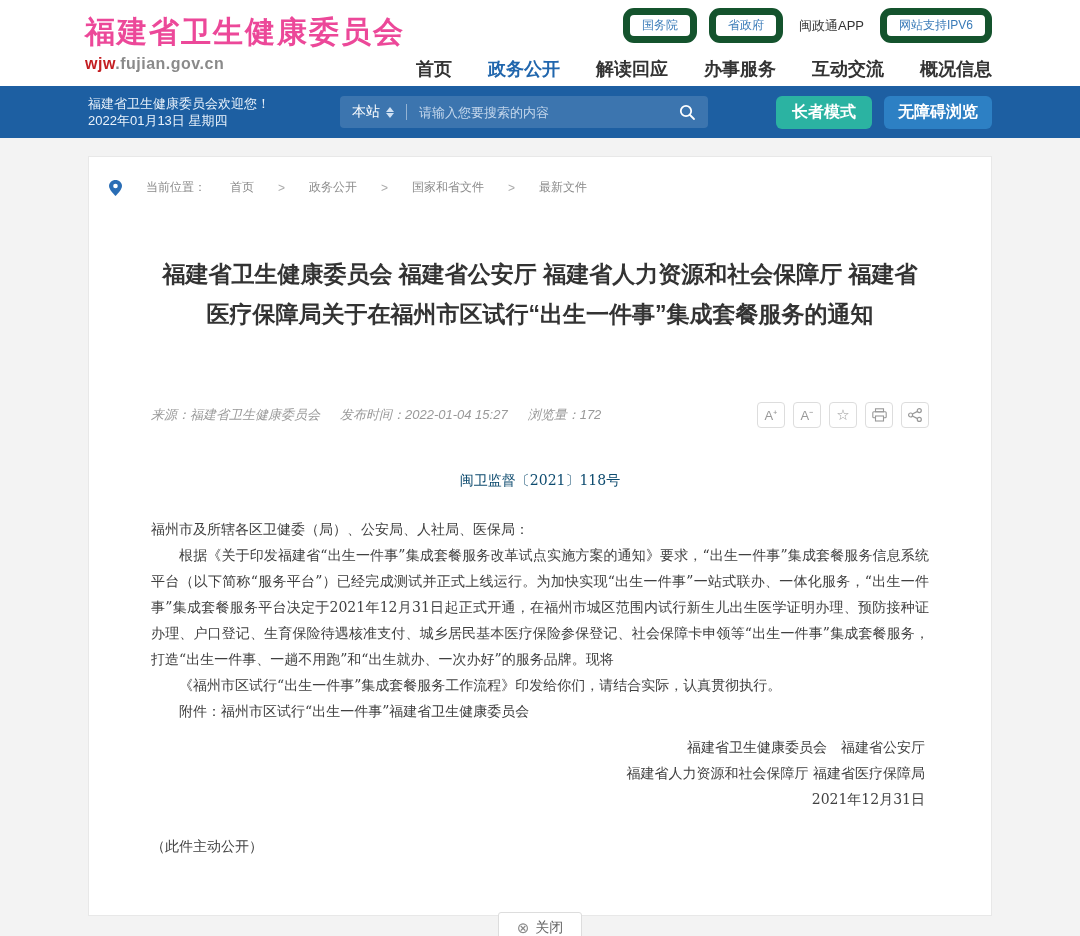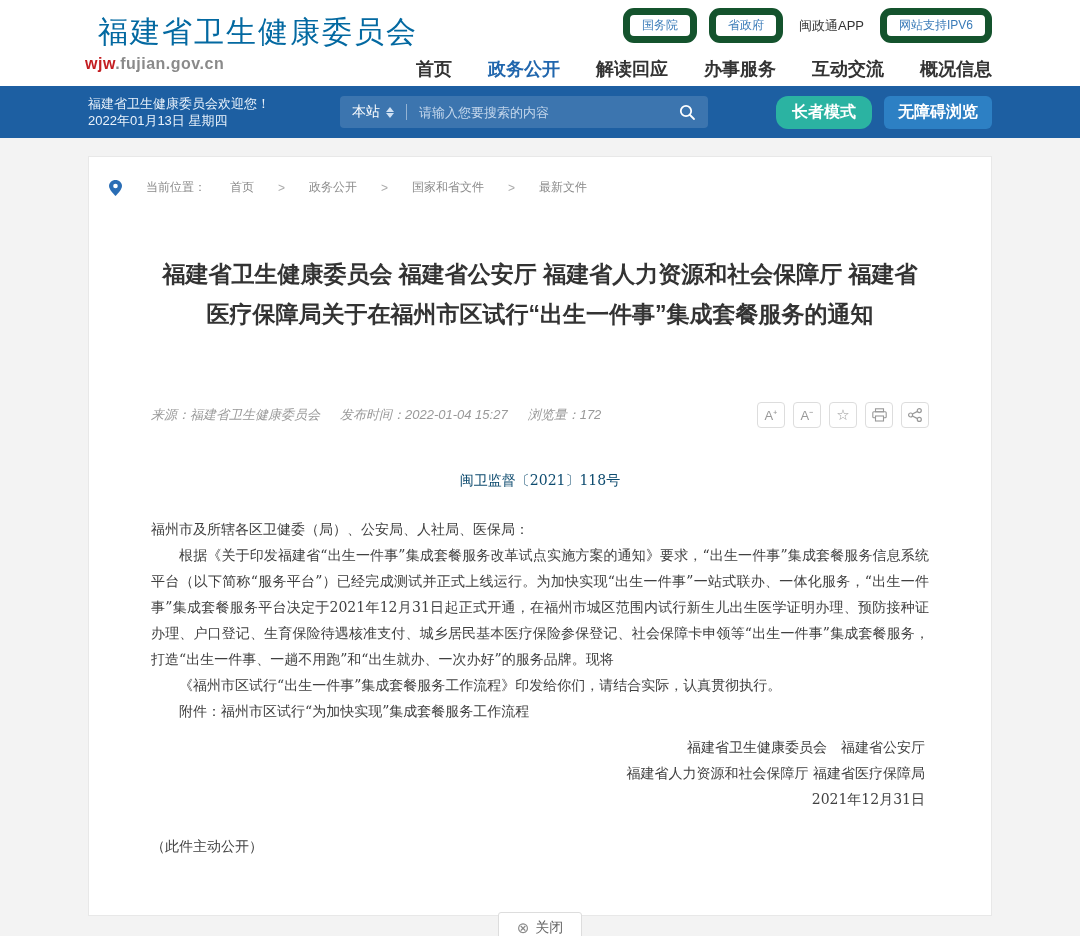--- a/index.html
+++ b/index.html
@@ -9,22 +9,22 @@
     font-family:"Liberation Sans", sans-serif; overflow:hidden;
   }
 
   
   .site-header {
     height:86px; background:#ffffff; position:relative;
     padding:0 88px;
   }
   .logo-block { position:absolute; left:85px; top:12px; }
   .logo-title {
-    color:#0369a1; font-size:30px; font-weight:normal;
-    font-family:"Liberation Serif", serif; letter-spacing:2px;margin-left:13px;
+    color:#ec4899; font-size:30px; font-weight:bold;
+    font-family:"Liberation Serif", serif; letter-spacing:2px;
   }
   .logo-url { font-size:16px; font-weight:bold; color:#8a8a8a; margin-top:2px; letter-spacing:.5px; }
   .logo-url .red { color:#c41e22; }
 
   .header-right { position:absolute; right:88px; top:8px; text-align:right; }
   .quick-links { display:flex; gap:12px; align-items:center; justify-content:flex-end; }
   .pill {
     border:7px solid #14532d; color:#3a7bb8; font-size:12px;
     border-radius:11px; padding:2px 12px; background:#fff; cursor:pointer;
   }
@@ -54,21 +54,21 @@
   .search-input {
     flex:1; background:transparent; border:none; outline:none; color:#f0abfc; font-size:13px;
     font-family:"Liberation Sans", sans-serif;
   }
   .search-input::placeholder { color:#c4d7ec; }
   .search-btn { background:none; border:none; cursor:pointer; display:flex; align-items:center; }
 
   .mode-buttons { position:absolute; right:88px; display:flex; gap:12px; }
   .btn-elder {
     background:#2bb3a2; color:#fff; font-size:16px; font-weight:bold;
-    border:none; border-radius:12px; padding:6px 16px; cursor:pointer;
+    border:none; border-radius:6px; padding:6px 16px; cursor:pointer;
   }
   .btn-access {
     background:#2d80c4; color:#fff; font-size:16px; font-weight:bold;
     border:none; border-radius:6px; padding:6px 14px; cursor:pointer;
   }
 
   
   .content-bg { background:#f3f3f3; height:798px; padding-top:18px; }
   .card {
     width:904px; height:760px; margin:0 auto; background:#fff;
@@ -228,21 +228,21 @@
         </button>
       </div>
     </div>
 
     <div class="doc-number">闽卫监督〔2021〕118号</div>
 
     <div class="article-body">
       <p>福州市及所辖各区卫健委（局）、公安局、人社局、医保局：</p>
       <p class="indent">根据《关于印发福建省“出生一件事”集成套餐服务改革试点实施方案的通知》要求，“出生一件事”集成套餐服务信息系统平台（以下简称“服务平台”）已经完成测试并正式上线运行。为加快实现“出生一件事”一站式联办、一体化服务，“出生一件事”集成套餐服务平台决定于2021年12月31日起正式开通，在福州市城区范围内试行新生儿出生医学证明办理、预防接种证办理、户口登记、生育保险待遇核准支付、城乡居民基本医疗保险参保登记、社会保障卡申领等“出生一件事”集成套餐服务，打造“出生一件事、一趟不用跑”和“出生就办、一次办好”的服务品牌。现将</p>
       <p class="indent">《福州市区试行“出生一件事”集成套餐服务工作流程》印发给你们，请结合实际，认真贯彻执行。</p>
-      <p class="indent">附件：福州市区试行“为加快实现”集成套餐服务工作流程</p>
+      <p class="indent">附件：福州市区试行“出生一件事”福建省卫生健康委员会</p>
     </div>
 
     <div class="signatures">
       <div>福建省卫生健康委员会　福建省公安厅</div>
       <div>福建省人力资源和社会保障厅 福建省医疗保障局</div>
       <div>2021年12月31日</div>
     </div>
 
     <div class="disclosure-note">（此件主动公开）</div>
 

